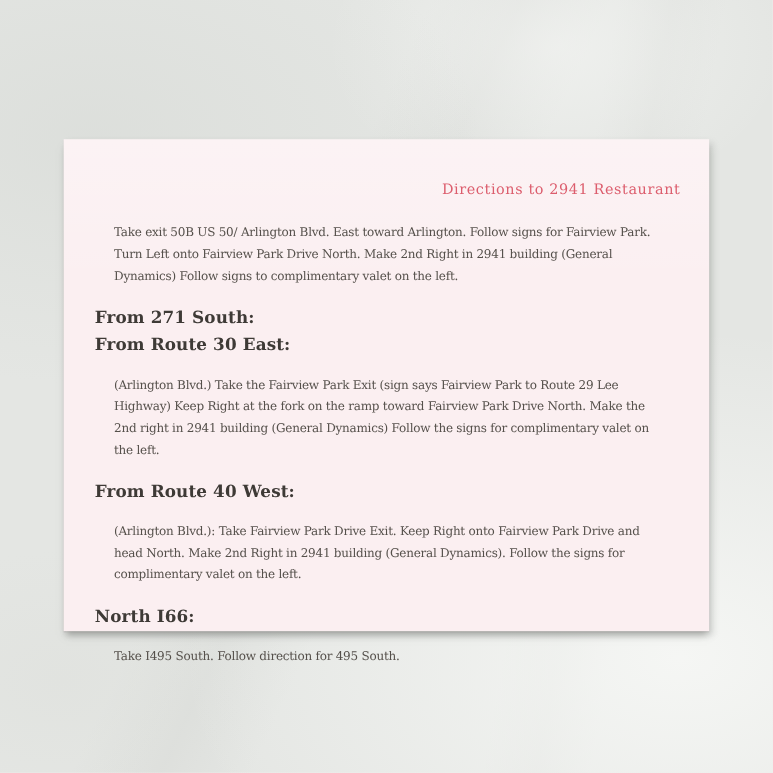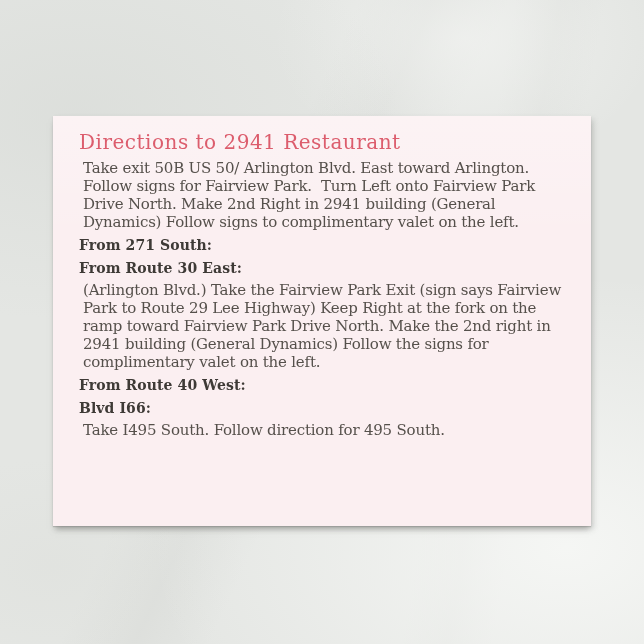--- a/index.html
+++ b/index.html
@@ -33,43 +33,43 @@
     padding: 14px 24px 0 26px;
     background-color: #fbeff1;
     background-image: linear-gradient(180deg, rgba(255,255,255,0.25), rgba(255,255,255,0) 30%);
     box-shadow:
       0 5px 6px -2px rgba(124,125,122,0.55),
       3px 3px 5px rgba(150,151,148,0.30),
       0 1px 1px rgba(120,121,118,0.35);
   }
 
   .card-title {
-    font-size: 20px;
+    font-size: 12px;
     line-height: 24px;
     font-weight: normal;
-    text-align: left;
+    text-align: right;
     color: #dc5d6d;
     letter-spacing: 0.5px;
-    margin: 0 0 5px 0;
+    margin: 16px 0 5px 0;
   }
 
   .direction-section h2 {
     font-size: 14px;
     line-height: 18px;
     font-weight: bold;
     color: #3e3a36;
     margin: 5px 0 0 0;
     letter-spacing: 0.1px;
   }
 
   .direction-section p {
-    font-size: 15px;
+    font-size: 10px;
     line-height: 18px;
     color: #55504b;
-    margin: 4px;
+    margin: 16px;
     letter-spacing: -0.2px;
     white-space: pre-wrap;
   }
 </style>
 </head>
 <body>
 
 <div class="scene">
   <div class="postcard">
 
@@ -83,21 +83,22 @@
       <h2>From 271 South:</h2>
     </section>
 
     <section class="direction-section">
       <h2>From Route 30 East:</h2>
       <p>(Arlington Blvd.) Take the Fairview Park Exit (sign says Fairview Park to Route 29 Lee Highway) Keep Right at the fork on the ramp toward Fairview Park Drive North. Make the 2nd right in 2941 building (General Dynamics) Follow the signs for complimentary valet on the left.</p>
     </section>
 
     <section class="direction-section">
       <h2>From Route 40 West:</h2>
+      <p>(Arlington Blvd.): Take Fairview Park Drive Exit. Keep Right onto Fairview Park Drive and head North. Make 2nd Right in 2941 building (General Dynamics). Follow the signs for complimentary valet on the left.</p>
     </section>
 
     <section class="direction-section">
-      <h2>Blvd I66:</h2>
+      <h2>North I66:</h2>
       <p>Take I495 South. Follow direction for 495 South.</p>
     </section>
 
   </div>
 </div>
 
 </body></html>

